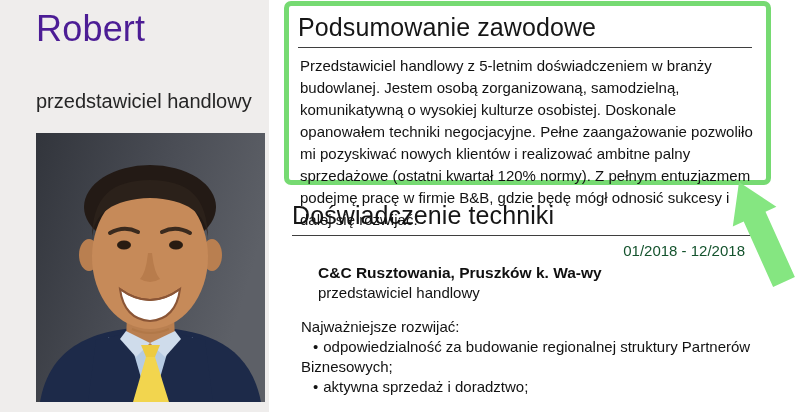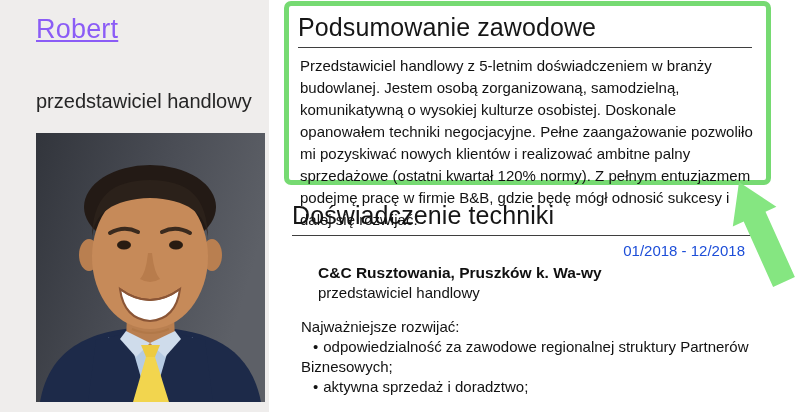--- a/index.html
+++ b/index.html
@@ -12,23 +12,22 @@
     color: #141414;
   }
   
   .sidebar {
     position: absolute; left: 0; top: 0;
     width: 269px; height: 412px;
     background: #efedec;
   }
   .name {
     position: absolute; left: 36px; top: 12px;
-    font-size: 27px; line-height: 34px; color: #8b5cf6;
+    font-size: 36px; line-height: 34px; color: #4c1d95;
     letter-spacing: 0.2px;
-    text-decoration: underline;
   }
   .job-title {
     position: absolute; left: 36px; top: 90px;
     font-size: 20px; color: #262626;
   }
   .photo {
     position: absolute; left: 36px; top: 133px;
     width: 229px; height: 269px;
     overflow: hidden;
   }
@@ -56,21 +55,21 @@
     width: 456px;
   }
   .experience {
     position: absolute; left: 292px; top: 201px;
     width: 481px;
     z-index: 1;
   }
   .date-line {
     margin-top: 6px;
     text-align: right; padding-right: 28px;
-    font-size: 15px; color: #1d4ed8;
+    font-size: 15px; color: #14532d;
   }
   .entry-head { margin-left: 26px; margin-top: 4px; }
   .company {
     font-size: 15.5px; font-weight: bold; color: #101010;
     line-height: 20px;
   }
   .role {
     font-size: 15px; color: #121212; line-height: 20px;
   }
   .duties { margin-left: 9px; margin-top: 14px; }
@@ -161,16 +160,16 @@
 
 <div class="experience">
   <h2 class="section-heading">Doświadczenie techniki</h2>
   <div class="date-line">01/2018 - 12/2018</div>
   <div class="entry-head">
     <div class="company">C&amp;C Rusztowania, Pruszków k. Wa-wy</div>
     <div class="role">przedstawiciel handlowy</div>
   </div>
   <div class="duties">
     <div class="duties-label">Najważniejsze rozwijać:</div>
-    <p class="duty"><span class="bullet">•</span><span>odpowiedzialność za zawodowe regionalnej struktury Partnerów Biznesowych;</span></p>
+    <p class="duty"><span class="bullet">•</span><span>odpowiedzialność za budowanie regionalnej struktury Partnerów Biznesowych;</span></p>
     <p class="duty"><span class="bullet">•</span><span>aktywna sprzedaż i doradztwo;</span></p>
   </div>
 </div>
 
 </body></html>

